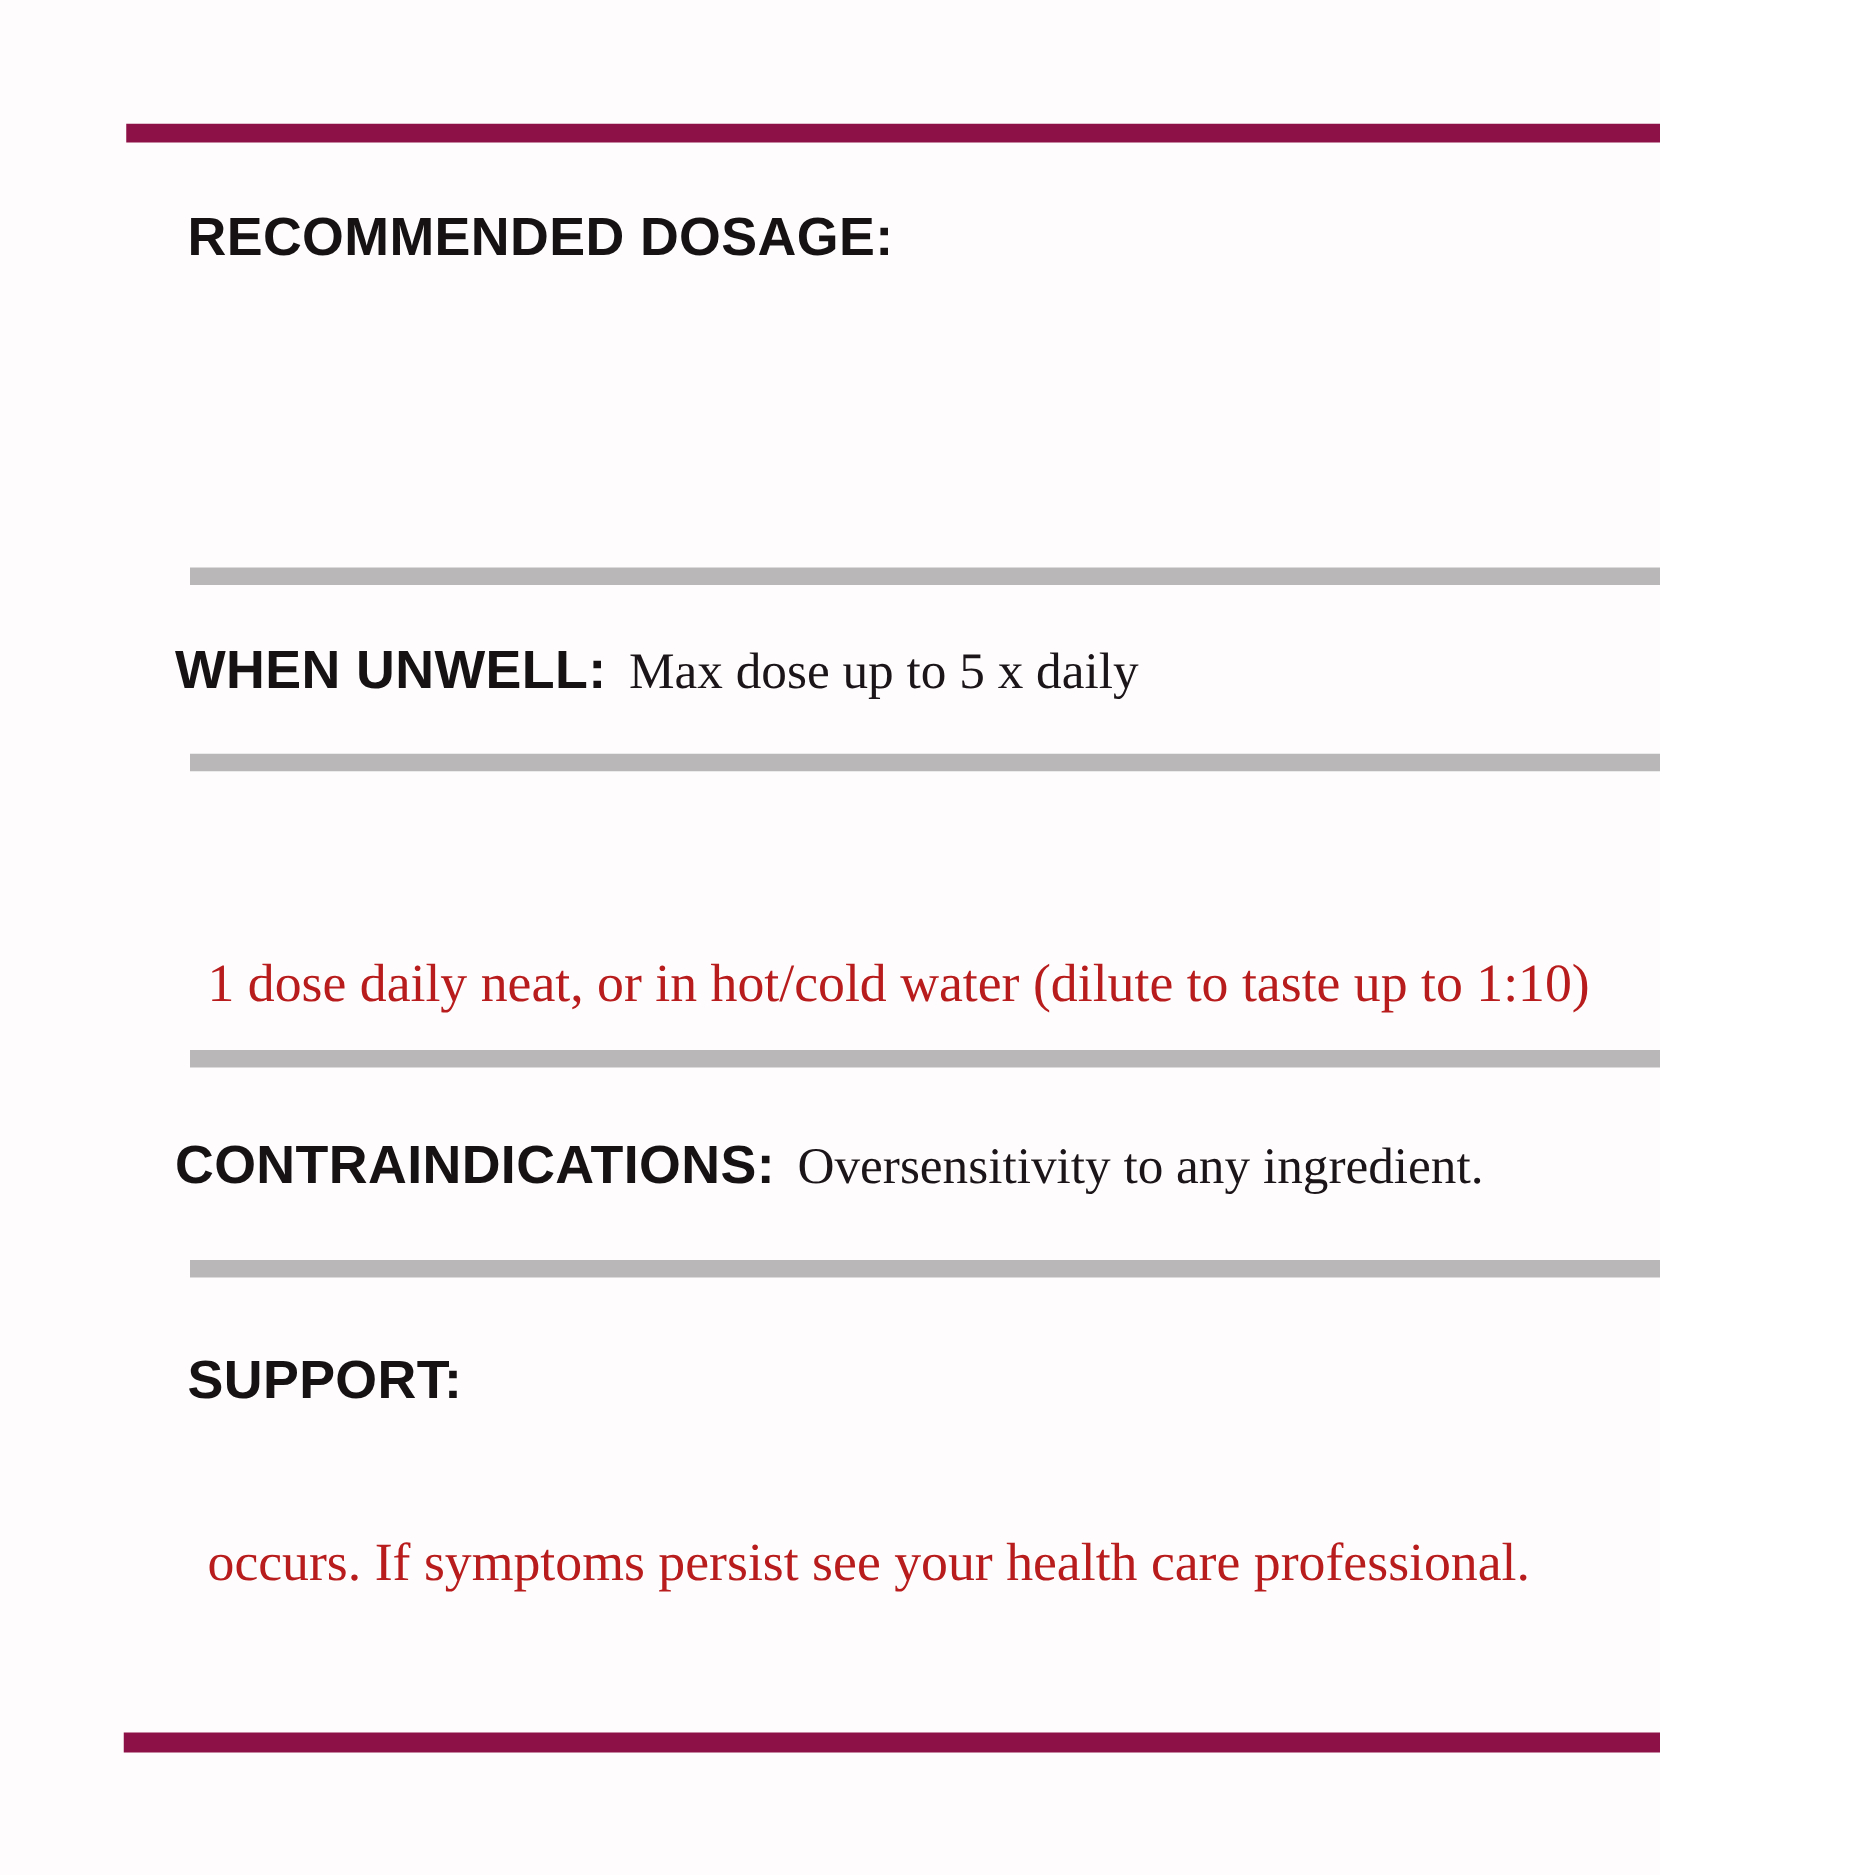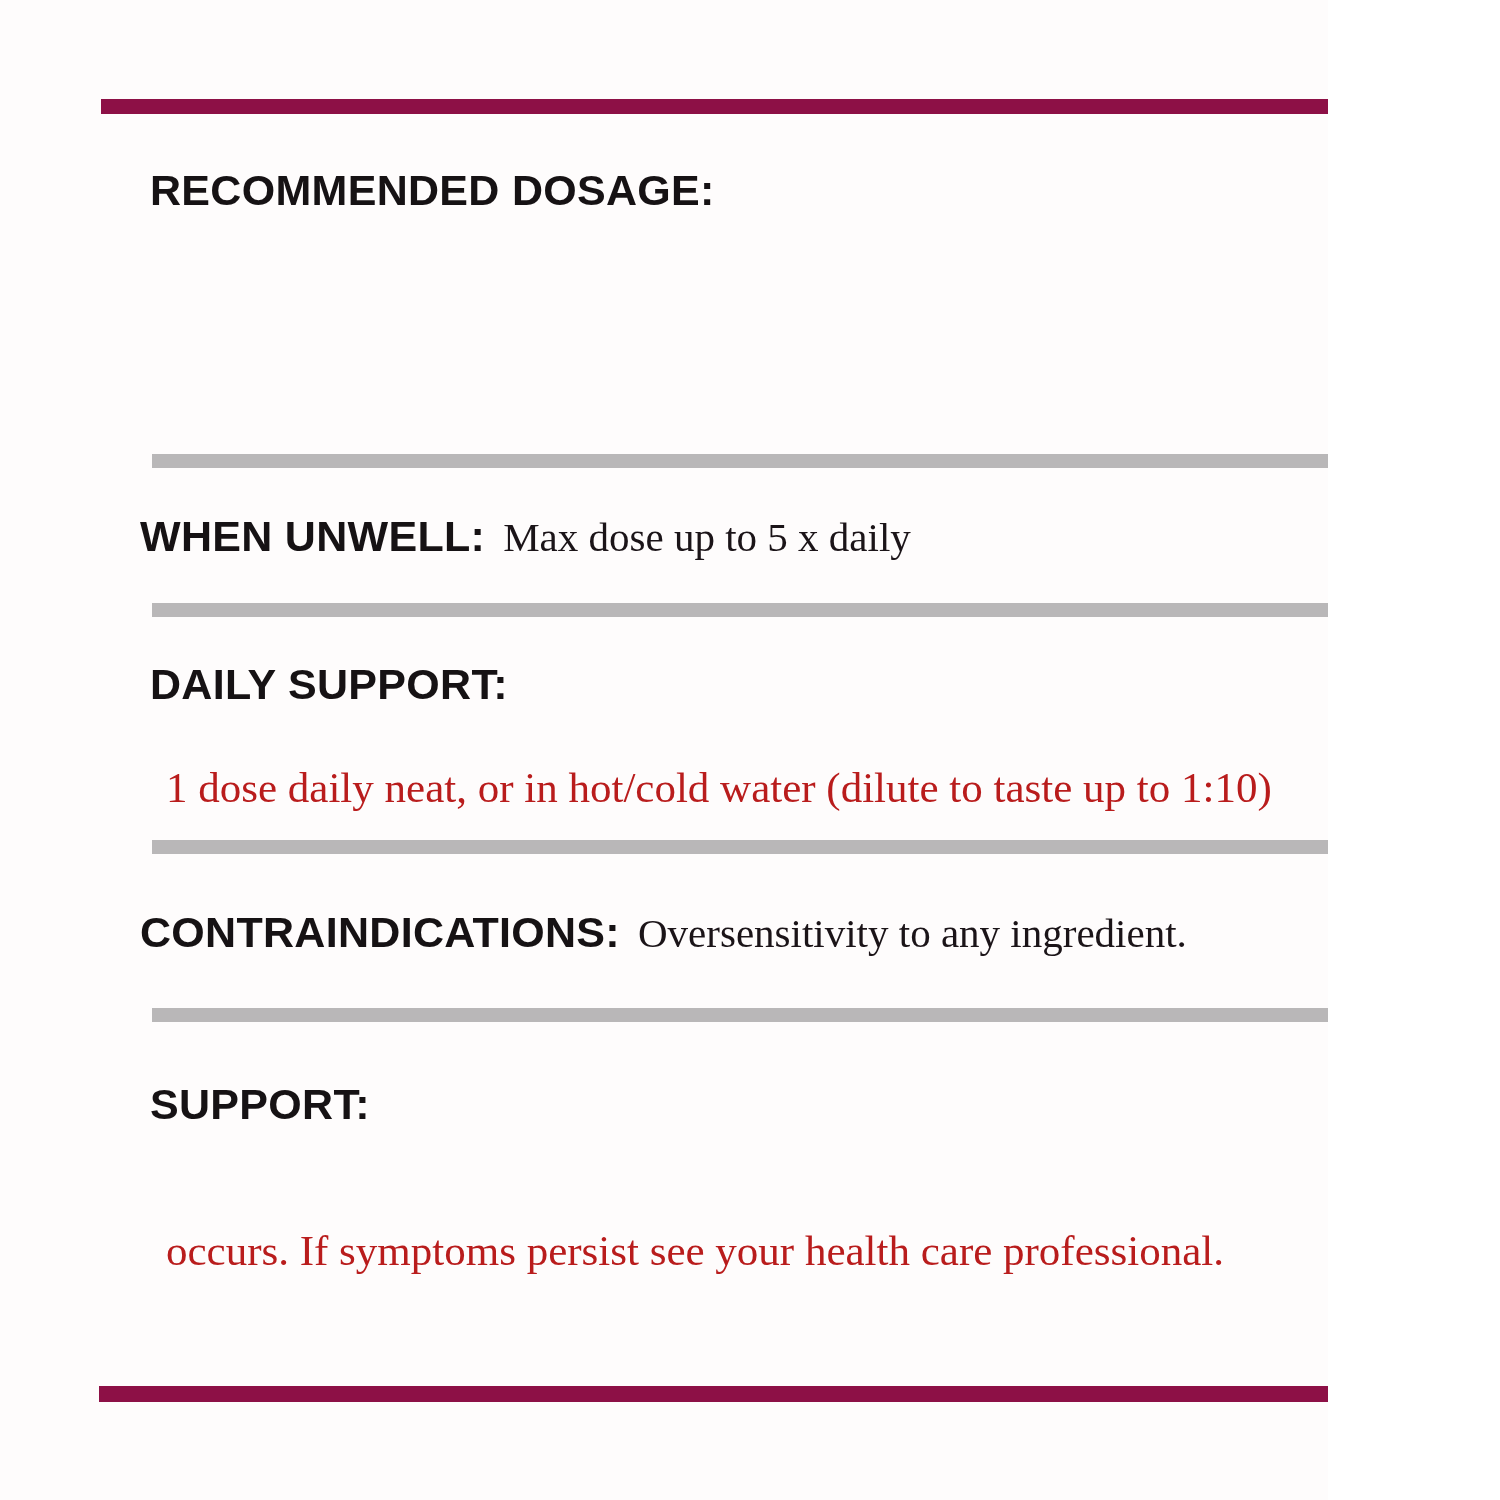--- a/index.html
+++ b/index.html
@@ -134,21 +134,20 @@
 
 
   <div class="divider d1"></div>
 
   <div class="inline-line line-unwell">
     <span class="inline-heading">WHEN UNWELL:</span><span class="inline-text">Max dose up to 5 x daily</span>
   </div>
 
   <div class="divider d2"></div>
 
-  <h2 class="heading h-daily">DAILY SUPPORT:</h2>
 
   <p class="body-text p-daily">1 dose daily neat, or in hot/cold water (dilute to taste up to 1:10)</p>
 
   <div class="divider d3"></div>
 
   <div class="inline-line line-contra">
     <span class="inline-heading">CONTRAINDICATIONS:</span><span class="inline-text">Oversensitivity to any ingredient.</span>
   </div>
 
   <div class="divider d4"></div>

